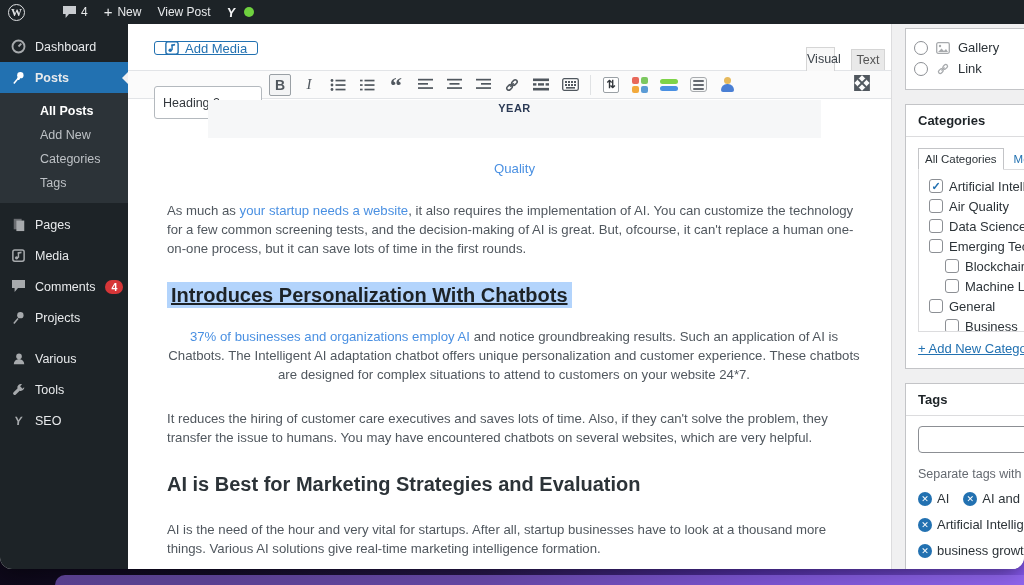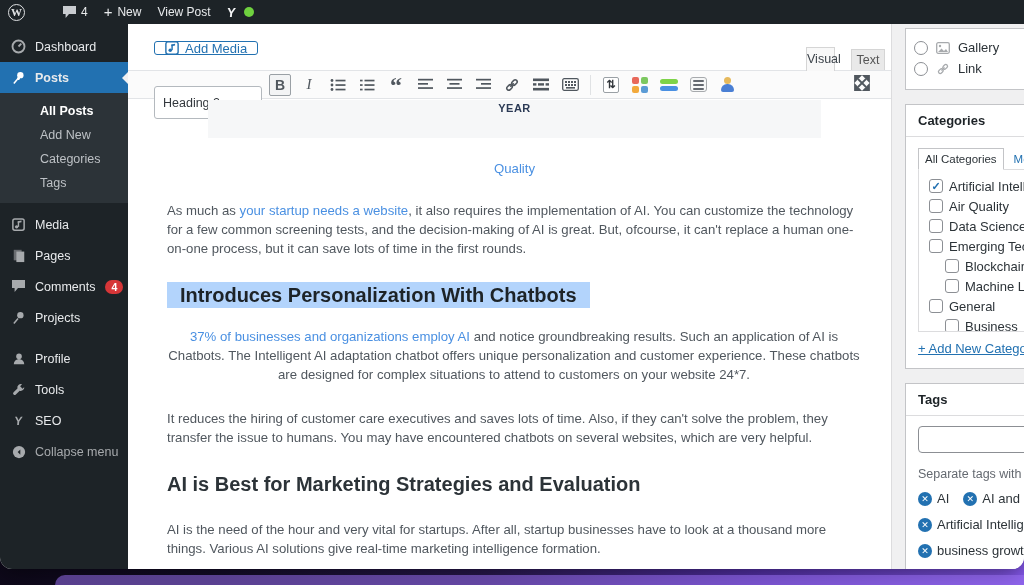--- a/index.html
+++ b/index.html
@@ -85,21 +85,21 @@
   
   .content { position:absolute; left:0; top:75px; right:0; bottom:0; overflow:hidden;
     color:#50575e; font-size:13.2px; }
   .chart-strip { position:absolute; left:80px; top:1px; width:613px; height:38px; background:#f6f7f8; }
   .chart-axis { text-align:center; font-size:11px; font-weight:bold; letter-spacing:.5px; color:#2b3a55; padding-top:2px; }
   .source-link { position:absolute; left:80px; top:62px; width:613px; text-align:center; color:#4a90e2; cursor:pointer; }
   .para { position:absolute; left:39px; width:694px; line-height:19px; }
   .p1 { top:102px; } .p2 { top:228px;text-align:center; } .p3 { top:310px; } .p4 { top:421px; }
   .h2 { position:absolute; left:39px; width:694px; font-size:20px; font-weight:bold; color:#2c3338; }
   .h2-1 { top:185px; } .h2-2 { top:374px; }
-  .hl { background:#b3d4fc; color:#1d2327; padding:2px 13px; }
+  .hl { background:#b3d4fc; color:#1d2327; padding:2px 4px;text-decoration:underline; }
   .content a, .link { color:#4a90e2; cursor:pointer; }
 
   
   .gutter { position:absolute; left:891px; top:24px; width:14px; bottom:0; background:#f0f0f1; border-left:1px solid #dcdcde; }
   .panels { position:absolute; left:905px; top:24px; width:255px; bottom:0; font-size:13px; color:#2c3338; }
   .postbox { background:#fff; border:1px solid #c3c4c7; margin-bottom:14px; }
   .postbox-title { font-weight:bold; font-size:13px; padding:8px 12px; border-bottom:1px solid #dcdcde; color:#1d2327; }
   .postbox-body { padding:10px 12px 12px; }
 
   .format-box { margin-top:4px; padding:8px 8px 10px; }
@@ -182,40 +182,40 @@
     </div>
     <div class="submenu">
       <div class="submenu-item current">All Posts</div>
       <div class="submenu-item">Add New</div>
       <div class="submenu-item">Categories</div>
       <div class="submenu-item">Tags</div>
     </div>
     <div style="height:6px"></div>
     <div class="menu-item">
       <span class="mi-ico">
+        <svg width="14" height="15" viewBox="0 0 16 16">
+            <rect x="2" y="1.5" width="9" height="12" fill="currentColor" opacity=".55"></rect>
+            <rect x="5" y="3.5" width="9" height="12" fill="currentColor"></rect>
+          </svg>
+      </span>
+      <span>Pages</span>
+    </div>
+    <div class="menu-item">
+      <span class="mi-ico">
         <svg width="15" height="15" viewBox="0 0 16 16">
             <rect x="2" y="2" width="12" height="12" rx="2" fill="none" stroke="currentColor" stroke-width="1.6"></rect>
             <circle cx="6" cy="10.5" r="1.8" fill="currentColor"></circle>
             <rect x="7.2" y="4.5" width="1.5" height="6" fill="currentColor"></rect>
             <path d="M7.2 4.5 l4 -.8 v2 l-4 .8 z" fill="currentColor"></path>
           </svg>
       </span>
       <span>Media</span>
     </div>
     <div class="menu-item">
       <span class="mi-ico">
-        <svg width="14" height="15" viewBox="0 0 16 16">
-            <rect x="2" y="1.5" width="9" height="12" fill="currentColor" opacity=".55"></rect>
-            <rect x="5" y="3.5" width="9" height="12" fill="currentColor"></rect>
-          </svg>
-      </span>
-      <span>Pages</span>
-    </div>
-    <div class="menu-item">
-      <span class="mi-ico">
         <svg width="14" height="13" viewBox="0 0 14 13">
             <path d="M0 0 h13 v8 h-7 l-3.4 4 v-4 H0 Z" fill="currentColor"></path>
           </svg>
       </span>
       <span>Comments</span>
       <span class="badge">4</span>
     </div>
     <div class="menu-item">
       <span class="mi-ico">
         <svg width="15" height="15" viewBox="0 0 16 16">
@@ -226,42 +226,33 @@
       <span>Projects</span>
     </div>
     <div class="menu-gap"></div>
     <div class="menu-item">
       <span class="mi-ico">
         <svg width="14" height="14" viewBox="0 0 16 16">
             <circle cx="8" cy="5" r="3.2" fill="currentColor"></circle>
             <path d="M2 14 a6 6 0 0 1 12 0 z" fill="currentColor"></path>
           </svg>
       </span>
-      <span>Profile</span>
+      <span>Various</span>
     </div>
     <div class="menu-item">
       <span class="mi-ico">
         <svg width="14" height="14" viewBox="0 0 16 16">
             <path d="M14 4.5 a4 4 0 0 1 -5.2 4.3 L4.4 13.2 a1.8 1.8 0 0 1 -2.6 -2.6 L6.2 6.2 A4 4 0 0 1 11.5 1.5 L9.3 3.7 l2.8 2.8 L14.3 4.3 Z" fill="currentColor"></path>
           </svg>
       </span>
       <span>Tools</span>
     </div>
     <div class="menu-item">
       <span class="mi-ico" style="font-weight:bold;font-size:12px;transform:skewX(-6deg)">Y</span>
       <span>SEO</span>
-    </div>
-    <div class="menu-item collapse-item">
-      <span class="mi-ico">
-        <svg width="14" height="14" viewBox="0 0 16 16">
-            <circle cx="8" cy="8" r="7" fill="currentColor"></circle>
-            <path d="M9.5 5 L6.5 8 L9.5 11 Z" fill="#1d2327"></path>
-          </svg>
-      </span>
-      <span>Collapse menu</span>
     </div>
   </div>
 
   <div class="editor-col">
     <button class="add-media">
       <span>
         <svg width="14" height="14" viewBox="0 0 16 16">
             <rect x="1" y="1" width="14" height="14" rx="2.5" fill="none" stroke="#2271b1" stroke-width="1.6"></rect>
             <circle cx="6" cy="10.5" r="2" fill="#2271b1"></circle>
             <rect x="7.3" y="4" width="1.6" height="6.5" fill="#2271b1"></rect>

